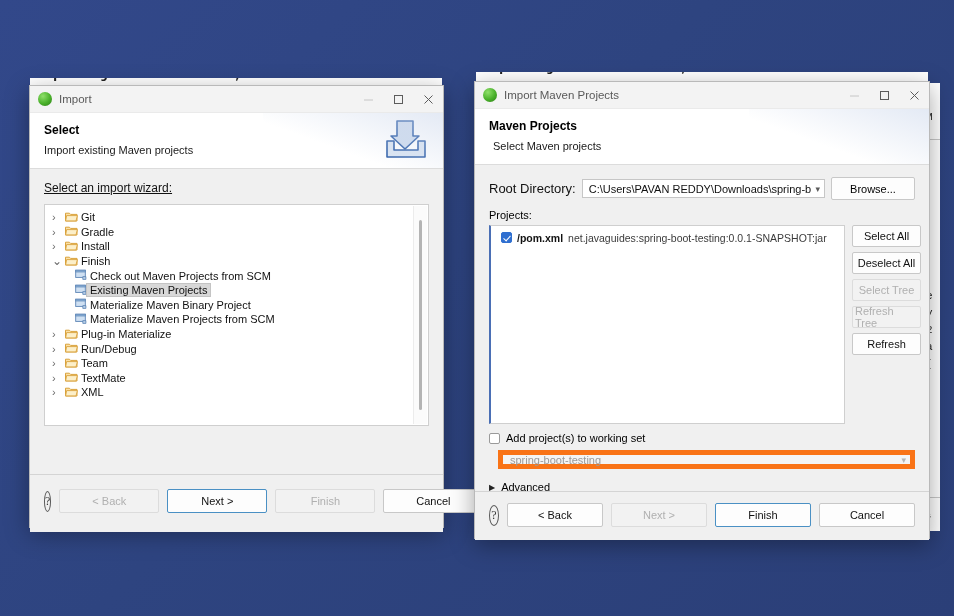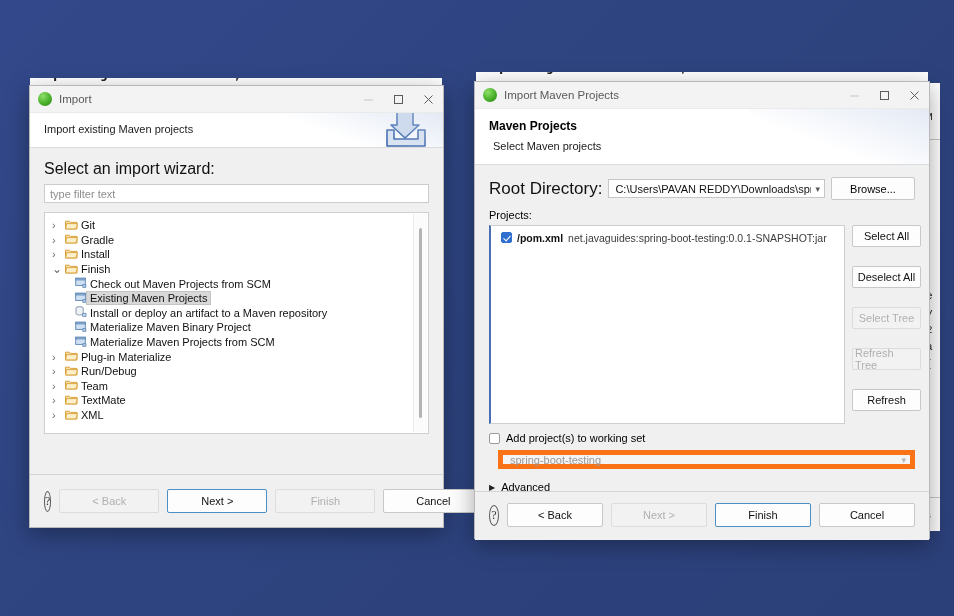--- a/index.html
+++ b/index.html
@@ -215,23 +215,24 @@
 
   
   #dlg-import {
     left: 29px;
     top: 85px;
     width: 413px;
     height: 441px;
   }
   #dlg-import .body-area { padding: 12px 14px 0 14px; height: 363px; box-sizing: border-box; }
   .field-label {
-    font-size: 16px;
+    font-size: 12px;
     color: #111;
     margin-bottom: 6px;
+    text-decoration: underline;
   }
   .filter-input {
     width: 100%;
     height: 19px;
     background: #fff;
     border: 1px solid #cccccc;
     box-sizing: border-box;
     display: flex;
     align-items: center;
     padding: 0 5px;
@@ -309,21 +310,21 @@
   #dlg-maven .body-area {
     padding: 12px 14px 0 14px;
     height: 375px;
     box-sizing: border-box;
   }
   .row-rootdir {
     display: flex;
     align-items: center;
     gap: 6px;
   }
-  .rootdir-label { font-size: 17px; color: #111; white-space: nowrap; }
+  .rootdir-label { font-size: 13px; color: #111; white-space: nowrap; }
   .combo {
     flex: 1;
     height: 19px;
     background: #fff;
     border: 1px solid #c6c6c6;
     box-sizing: border-box;
     display: flex;
     align-items: center;
     padding: 0 4px 0 6px;
     font-size: 11px;
@@ -389,21 +390,21 @@
     width: 3px; height: 6px;
     border: solid #fff;
     border-width: 0 1.6px 1.6px 0;
     transform: rotate(42deg);
   }
   .proj-name { font-weight: bold; color: #111; }
   .proj-coords { color: #3b3b3b; }
   .side-btns {
     display: flex;
     flex-direction: column;
-    gap: 19px;
+    gap: 5px;
     width: 63px;
     flex: none;
   }
   .side-btns .btn { min-width: 0; width: 100%; height: 20px; padding: 0 2px; }
   .ws-row {
     margin-top: 8px;
     display: flex;
     align-items: center;
     gap: 6px;
     font-size: 11px;
@@ -483,35 +484,33 @@
         <div class="win-btn">
           <svg width="11" height="11" viewBox="0 0 11 11">
               <line x1="1.5" y1="1.5" x2="9.5" y2="9.5" stroke="currentColor" stroke-width="1"></line>
               <line x1="9.5" y1="1.5" x2="1.5" y2="9.5" stroke="currentColor" stroke-width="1"></line>
             </svg>
         </div>
       </div>
     </div>
 
     <div class="banner">
+      <div class="banner-title">Select</div>
       <div class="banner-sub">Import existing Maven projects</div>
       <div class="banner-icon">
         <svg width="46" height="42" viewBox="0 0 46 42">
           <path d="M14 2 L14 17 L8 17 L22 30 L36 17 L30 17 L30 2 Z" fill="#cfdcee" stroke="#2f5fa8" stroke-width="1.6" stroke-linejoin="round"></path>
           <path d="M4 22 L4 38 L42 38 L42 22 L35 22 L35 31 L11 31 L11 22 Z" fill="#dbe5f2" stroke="#2f5fa8" stroke-width="1.6" stroke-linejoin="round"></path>
         </svg>
       </div>
     </div>
 
     <div class="body-area">
       <div class="field-label">Select an import wizard:</div>
 
-      <div class="filter-input">
-        <span>type filter text</span>
-      </div>
 
       <div class="tree-box">
         <div id="tree-rows">
             <div class="tree-row">
               <span class="arrow" style="font-size: 11px;">›</span>
               <span class="ico"><svg width="13" height="11" viewBox="0 0 13 11">
                   <path d="M0.5 2.2 L0.5 10 L12 10 L12 3.4 L5.6 3.4 L4.4 2.2 Z" fill="#fbe0a6" stroke="#d9a23c" stroke-width="1"></path>
                   <path d="M1.6 4.6 L12.4 4.6 L11 9.9 L0.6 9.9 Z" fill="#fcefc9" stroke="#d9a23c" stroke-width="0.9"></path>
                 </svg></span>
               <span class="tree-label">Git</span>
@@ -548,28 +547,20 @@
                 </svg></span>
               <span class="tree-label">Check out Maven Projects from SCM</span>
             </div>
             <div class="tree-row child selected">
               <span class="ico"><svg width="12" height="11" viewBox="0 0 12 11">
                   <rect x="0.7" y="1.2" width="9.6" height="7.2" fill="#cfe0f2" stroke="#5b83b4" stroke-width="0.9"></rect>
                   <rect x="0.7" y="1.2" width="9.6" height="1.8" fill="#8fb3d9" stroke="#5b83b4" stroke-width="0.7"></rect>
                   <path d="M7.8 7.6 L10.9 7.6 L10.9 10.4 L7.8 10.4 Z" fill="#b9cfe8" stroke="#5b83b4" stroke-width="0.8"></path>
                 </svg></span>
               <span class="tree-label">Existing Maven Projects</span>
-            </div>
-            <div class="tree-row child">
-              <span class="ico"><svg width="12" height="11" viewBox="0 0 12 11">
-                  <ellipse cx="4.6" cy="2" rx="3.6" ry="1.4" fill="#e4eaf2" stroke="#8090a6" stroke-width="0.9"></ellipse>
-                  <path d="M1 2 L1 7.6 C1 8.4 2.6 9 4.6 9 C6.6 9 8.2 8.4 8.2 7.6 L8.2 2" fill="#eef2f7" stroke="#8090a6" stroke-width="0.9"></path>
-                  <path d="M7.6 7.4 L11 7.4 L11 10.4 L7.6 10.4 Z" fill="#cddbec" stroke="#5b83b4" stroke-width="0.8"></path>
-                </svg></span>
-              <span class="tree-label">Install or deploy an artifact to a Maven repository</span>
             </div>
             <div class="tree-row child">
               <span class="ico"><svg width="12" height="11" viewBox="0 0 12 11">
                   <rect x="0.7" y="1.2" width="9.6" height="7.2" fill="#cfe0f2" stroke="#5b83b4" stroke-width="0.9"></rect>
                   <rect x="0.7" y="1.2" width="9.6" height="1.8" fill="#8fb3d9" stroke="#5b83b4" stroke-width="0.7"></rect>
                   <path d="M7.8 7.6 L10.9 7.6 L10.9 10.4 L7.8 10.4 Z" fill="#b9cfe8" stroke="#5b83b4" stroke-width="0.8"></path>
                 </svg></span>
               <span class="tree-label">Materialize Maven Binary Project</span>
             </div>
             <div class="tree-row child">

